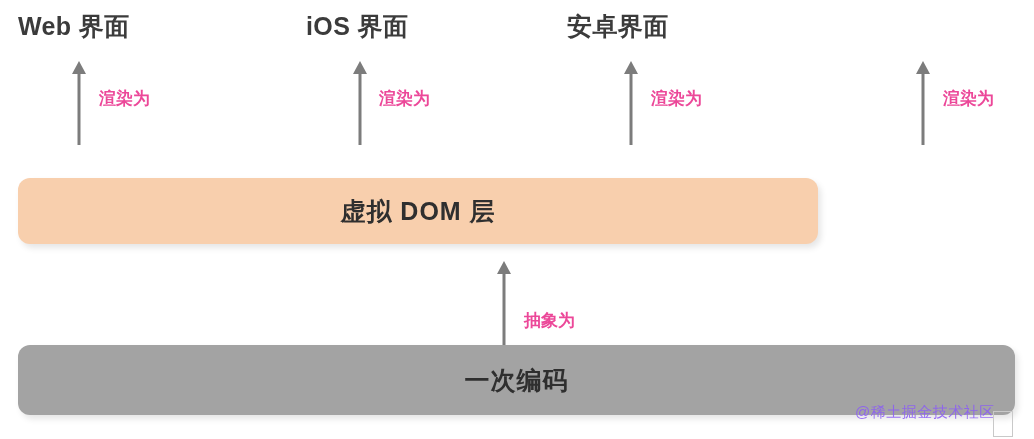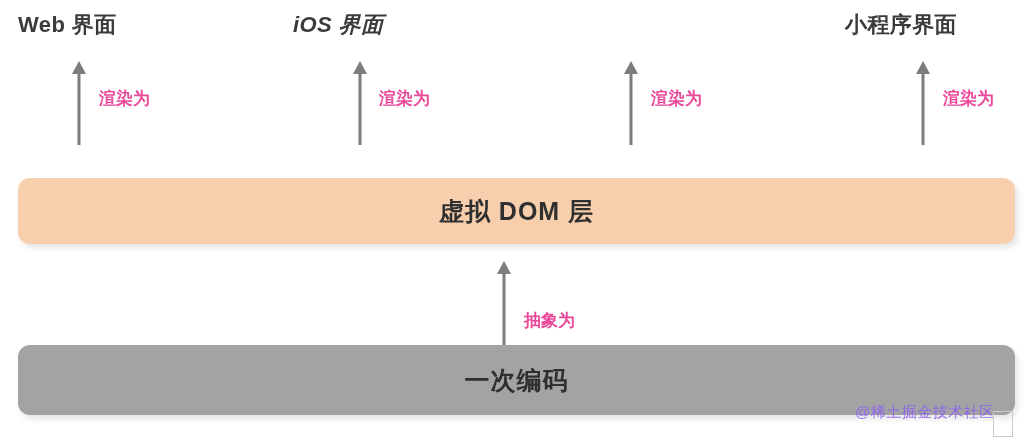--- a/index.html
+++ b/index.html
@@ -16,21 +16,21 @@
     position: relative;
     width: 1034px;
     height: 439px;
     background: #ffffff;
     overflow: hidden;
   }
 
   
   .platform-label {
     position: absolute;
-    font-size: 22px;
+    font-size: 25px;
     font-weight: bold;
     color: #3b3b3b;
     letter-spacing: 0.4px;
     white-space: nowrap;
     line-height: 1;
   }
 
   
   .arrow {
     position: absolute;
@@ -106,24 +106,24 @@
     background: transparent;
   }
 </style>
 </head>
 <body>
 
 <div id="canvas">
 
   <div class="platform-label" style="left:18px; top:14px;">Web 界面</div>
 
-  <div class="platform-label" style="left:293px; top:14px;font-style:italic;">iOS 界面</div>
+  <div class="platform-label" style="left:306px; top:14px;">iOS 界面</div>
 
+  <div class="platform-label" style="left:567px; top:14px;">安卓界面</div>
 
-  <div class="platform-label" style="left:845px; top:14px;">小程序界面</div>
 
   <div class="arrow" style="left:71px; top:61px; width:16px; height:84px;">
     <div class="head"></div>
     <div class="shaft" style="top:9px; height:75px;"></div>
   </div>
   <div class="arrow-label" style="left:99px; top:90px;">渲染为</div>
 
   <div class="arrow" style="left:352px; top:61px; width:16px; height:84px;">
     <div class="head"></div>
     <div class="shaft" style="top:9px; height:75px;"></div>
@@ -135,21 +135,21 @@
     <div class="shaft" style="top:9px; height:75px;"></div>
   </div>
   <div class="arrow-label" style="left:651px; top:90px;">渲染为</div>
 
   <div class="arrow" style="left:915px; top:61px; width:16px; height:84px;">
     <div class="head"></div>
     <div class="shaft" style="top:9px; height:75px;"></div>
   </div>
   <div class="arrow-label" style="left:943px; top:90px;">渲染为</div>
 
-  <div class="bar bar-vdom" style="left:18px; top:178px; width:997px; height:66px;">
+  <div class="bar bar-vdom" style="left:18px; top:178px; width:800px; height:66px;">
     <span class="bar-text">虚拟 DOM 层</span>
   </div>
 
   <div class="arrow" style="left:496px; top:261px; width:16px; height:84px;">
     <div class="head"></div>
     <div class="shaft" style="top:9px; height:75px;"></div>
   </div>
   <div class="arrow-label" style="left:524px; top:288px;margin-top:24px;">抽象为</div>
 
   <div class="bar bar-code" style="left:18px; top:345px; width:997px; height:70px;">

